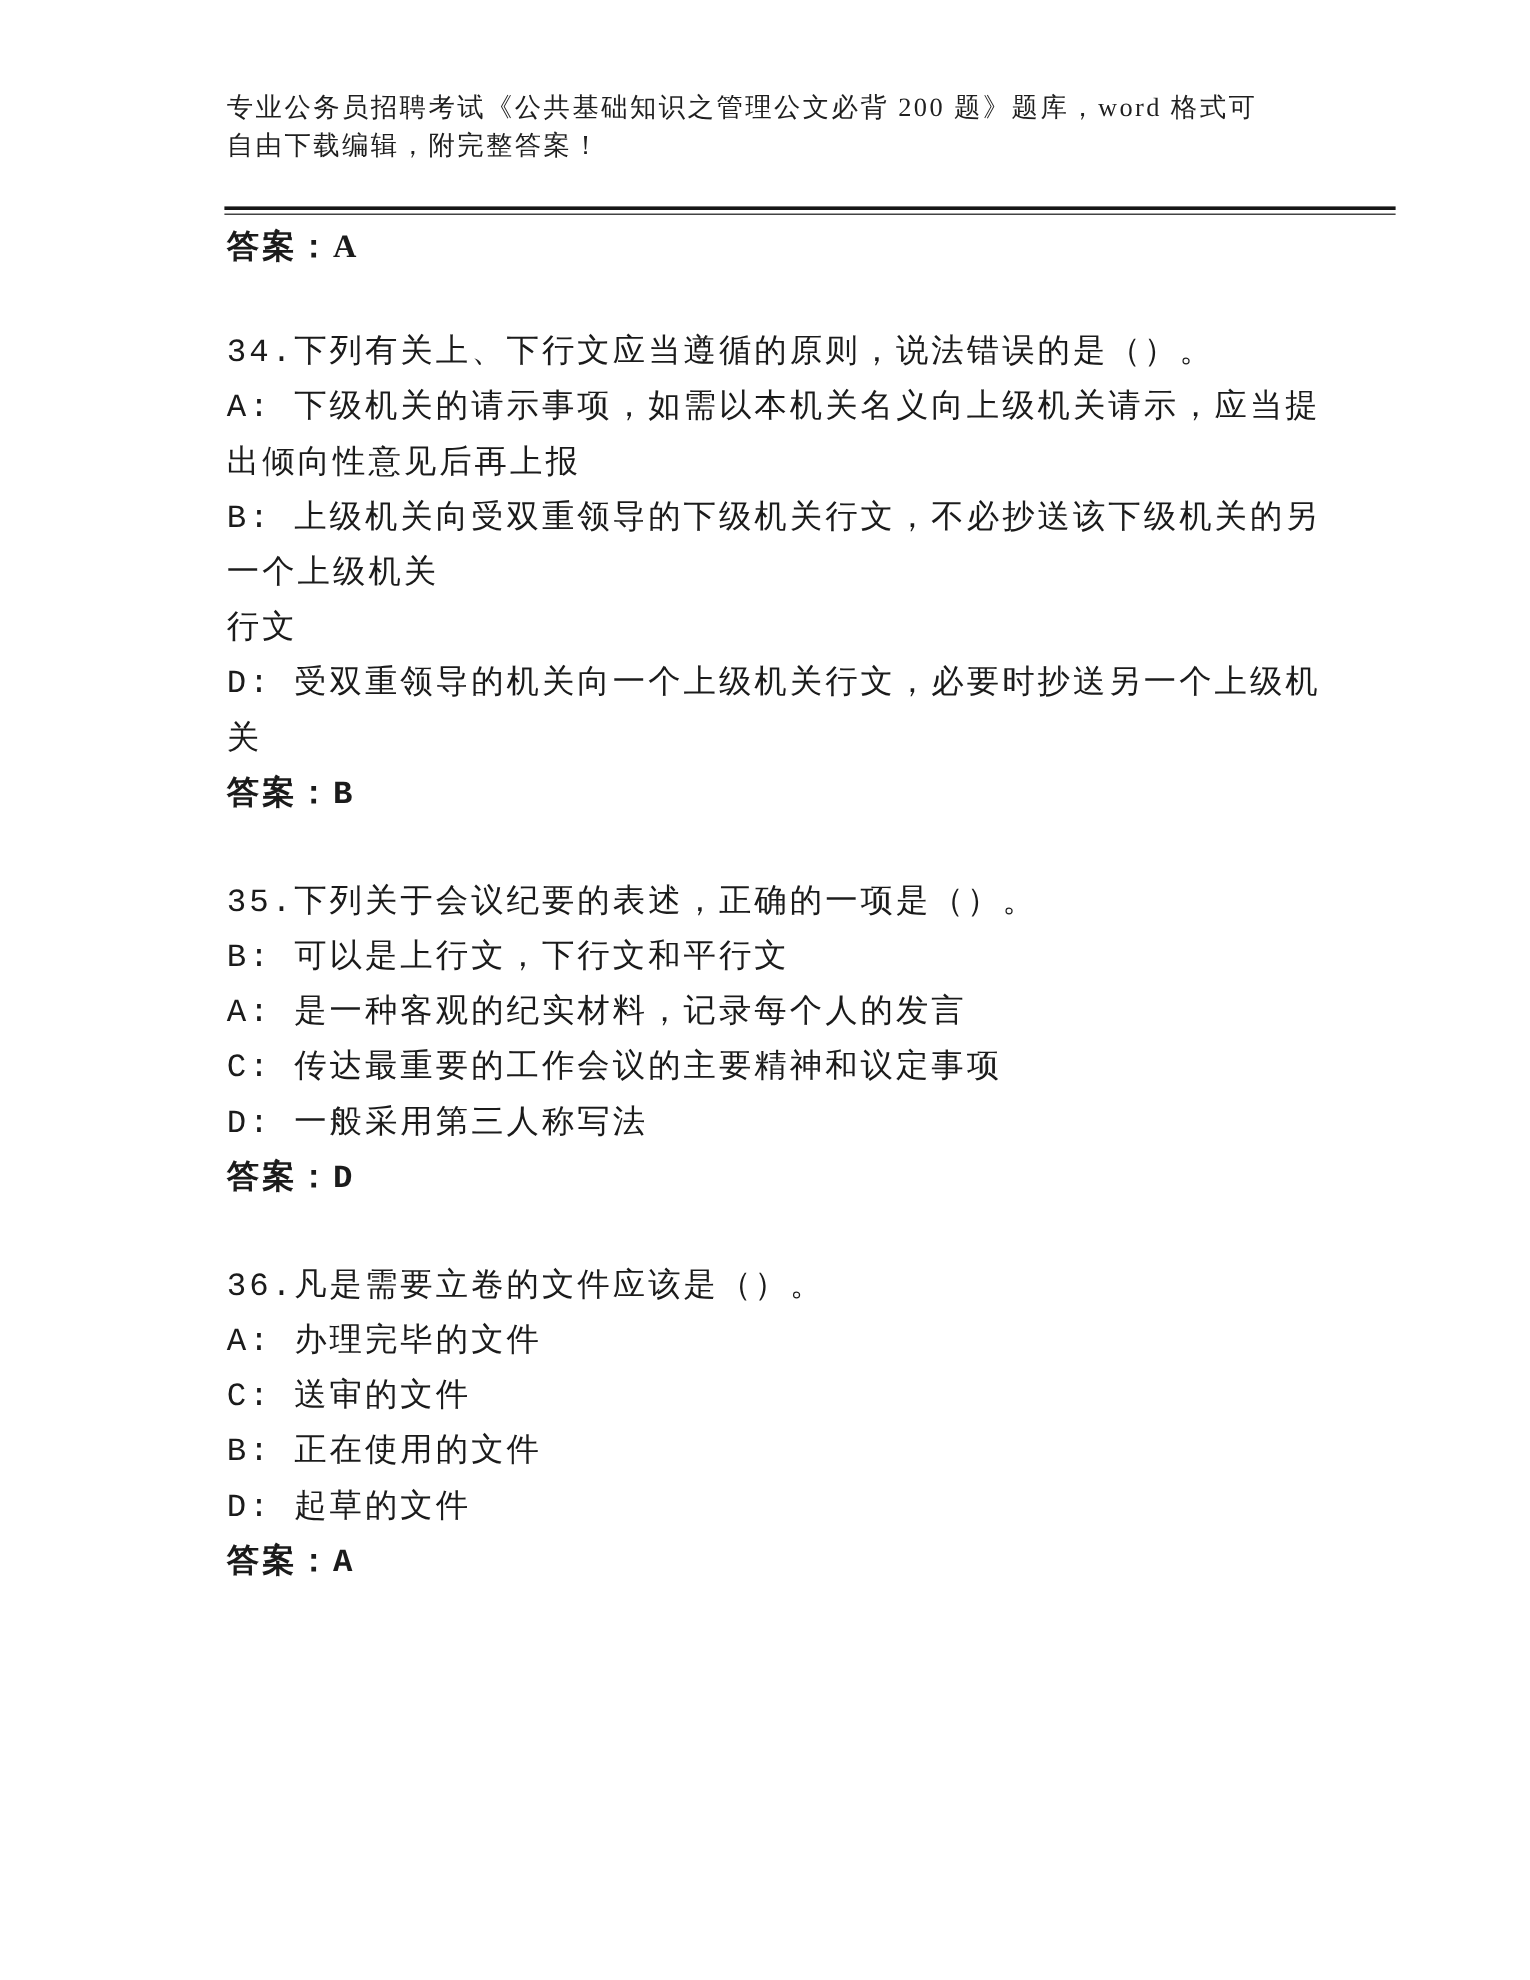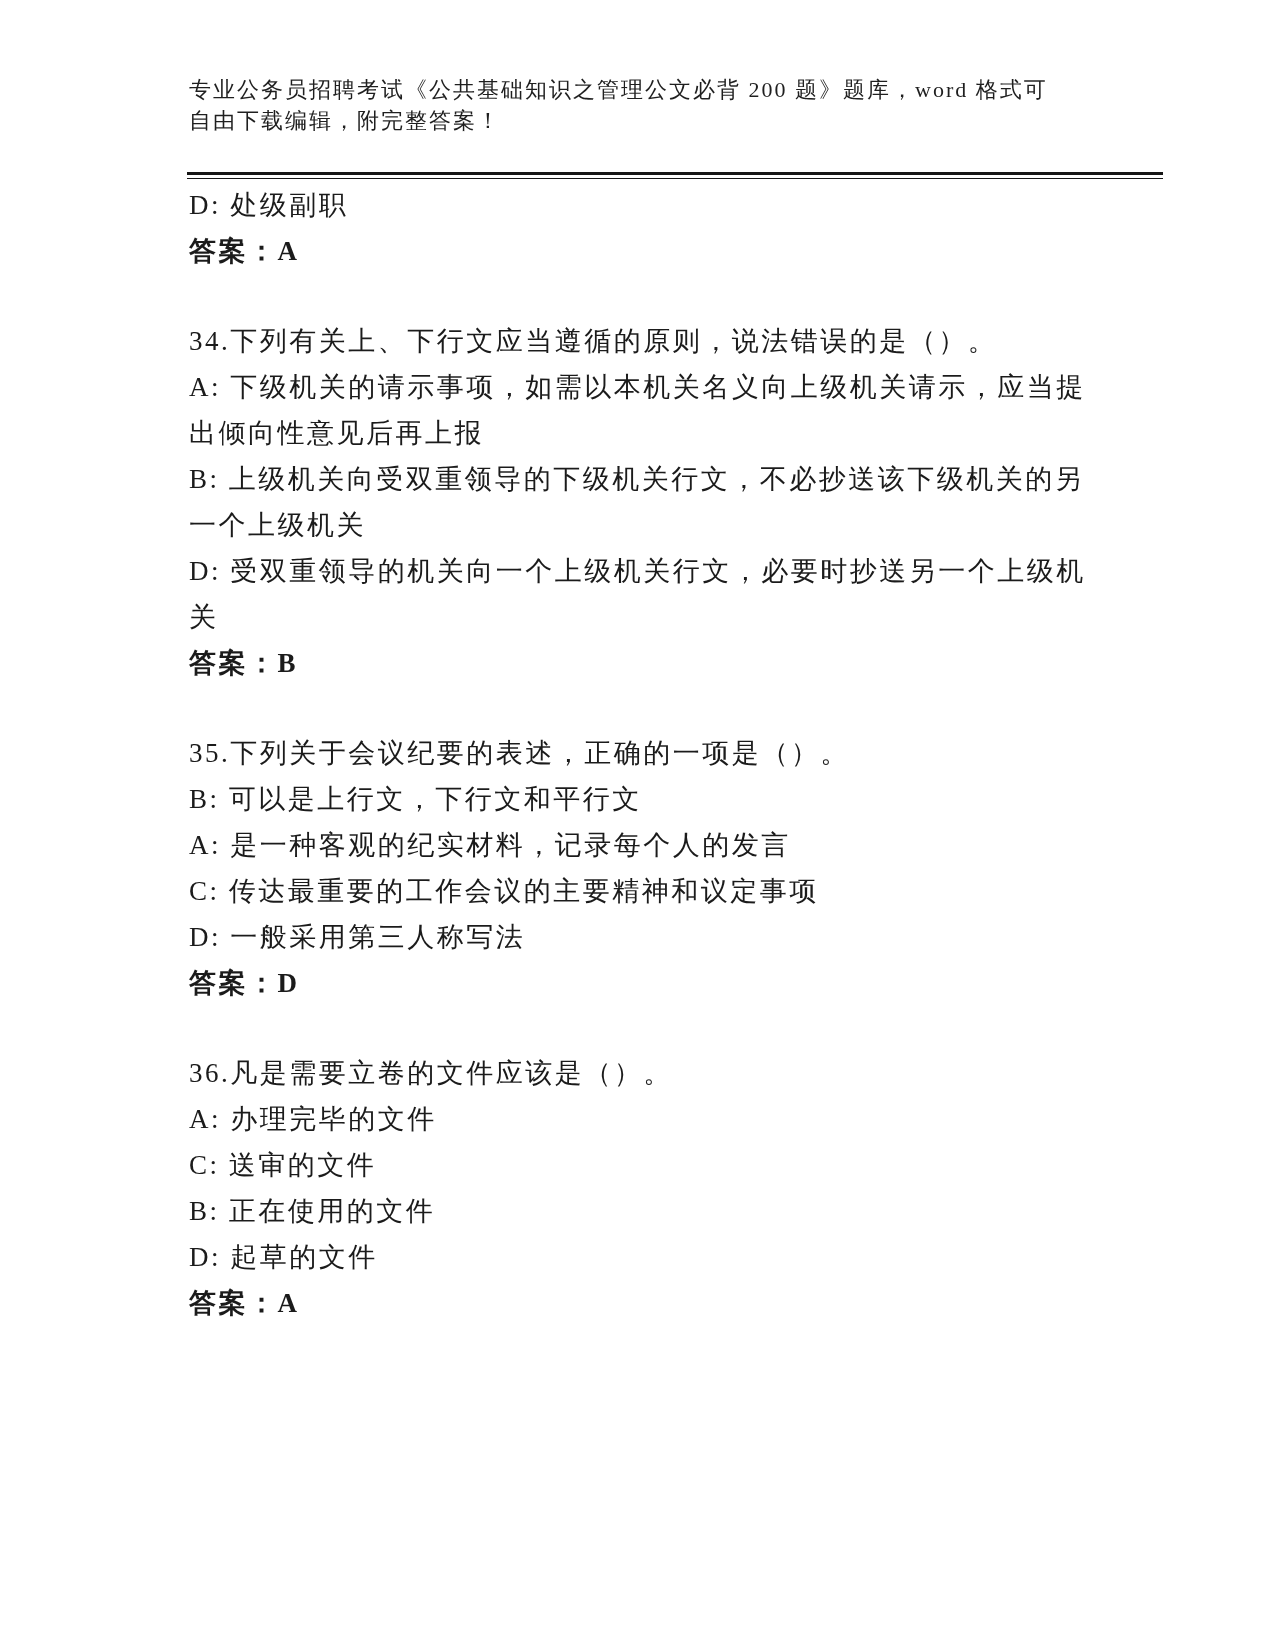--- a/index.html
+++ b/index.html
@@ -36,21 +36,21 @@
     border-bottom: 1px solid #161616;
   }
   .doc-body {
     margin: 3px 0 0 189px;
     width: 980px;
     font-size: 27px;
     line-height: 46px;
     letter-spacing: 2.5px;
   }
   .block { margin: 0; }
-  .block + .block { margin-top: 44px; }
+  .block + .block { margin-top: 44px; font-family: Liberation Mono, monospace; }
   .line {
     margin: 0;
     white-space: nowrap;
   }
   .answer { font-weight: bold; }
 </style>
 </head>
 <body>
 
 <div class="page">
@@ -58,30 +58,30 @@
   <div class="doc-header">
     <p class="hline">专业公务员招聘考试《公共基础知识之管理公文必背 200 题》题库，word 格式可</p>
     <p class="hline">自由下载编辑，附完整答案！</p>
   </div>
 
   <div class="header-rule"></div>
 
   <div class="doc-body">
 
     <section class="block">
-      <p class="line">D: 处级副职</p>
       <p class="line answer">答案：A</p>
     </section>
 
     <section class="block">
       <p class="line">34.下列有关上、下行文应当遵循的原则，说法错误的是（）。</p>
       <p class="line">A: 下级机关的请示事项，如需以本机关名义向上级机关请示，应当提</p>
       <p class="line">出倾向性意见后再上报</p>
       <p class="line">B: 上级机关向受双重领导的下级机关行文，不必抄送该下级机关的另</p>
       <p class="line">一个上级机关</p>
+      <p class="line">行文</p>
       <p class="line">D: 受双重领导的机关向一个上级机关行文，必要时抄送另一个上级机</p>
       <p class="line">关</p>
       <p class="line answer">答案：B</p>
     </section>
 
     <section class="block">
       <p class="line">35.下列关于会议纪要的表述，正确的一项是（）。</p>
       <p class="line">B: 可以是上行文，下行文和平行文</p>
       <p class="line">A: 是一种客观的纪实材料，记录每个人的发言</p>
       <p class="line">C: 传达最重要的工作会议的主要精神和议定事项</p>

